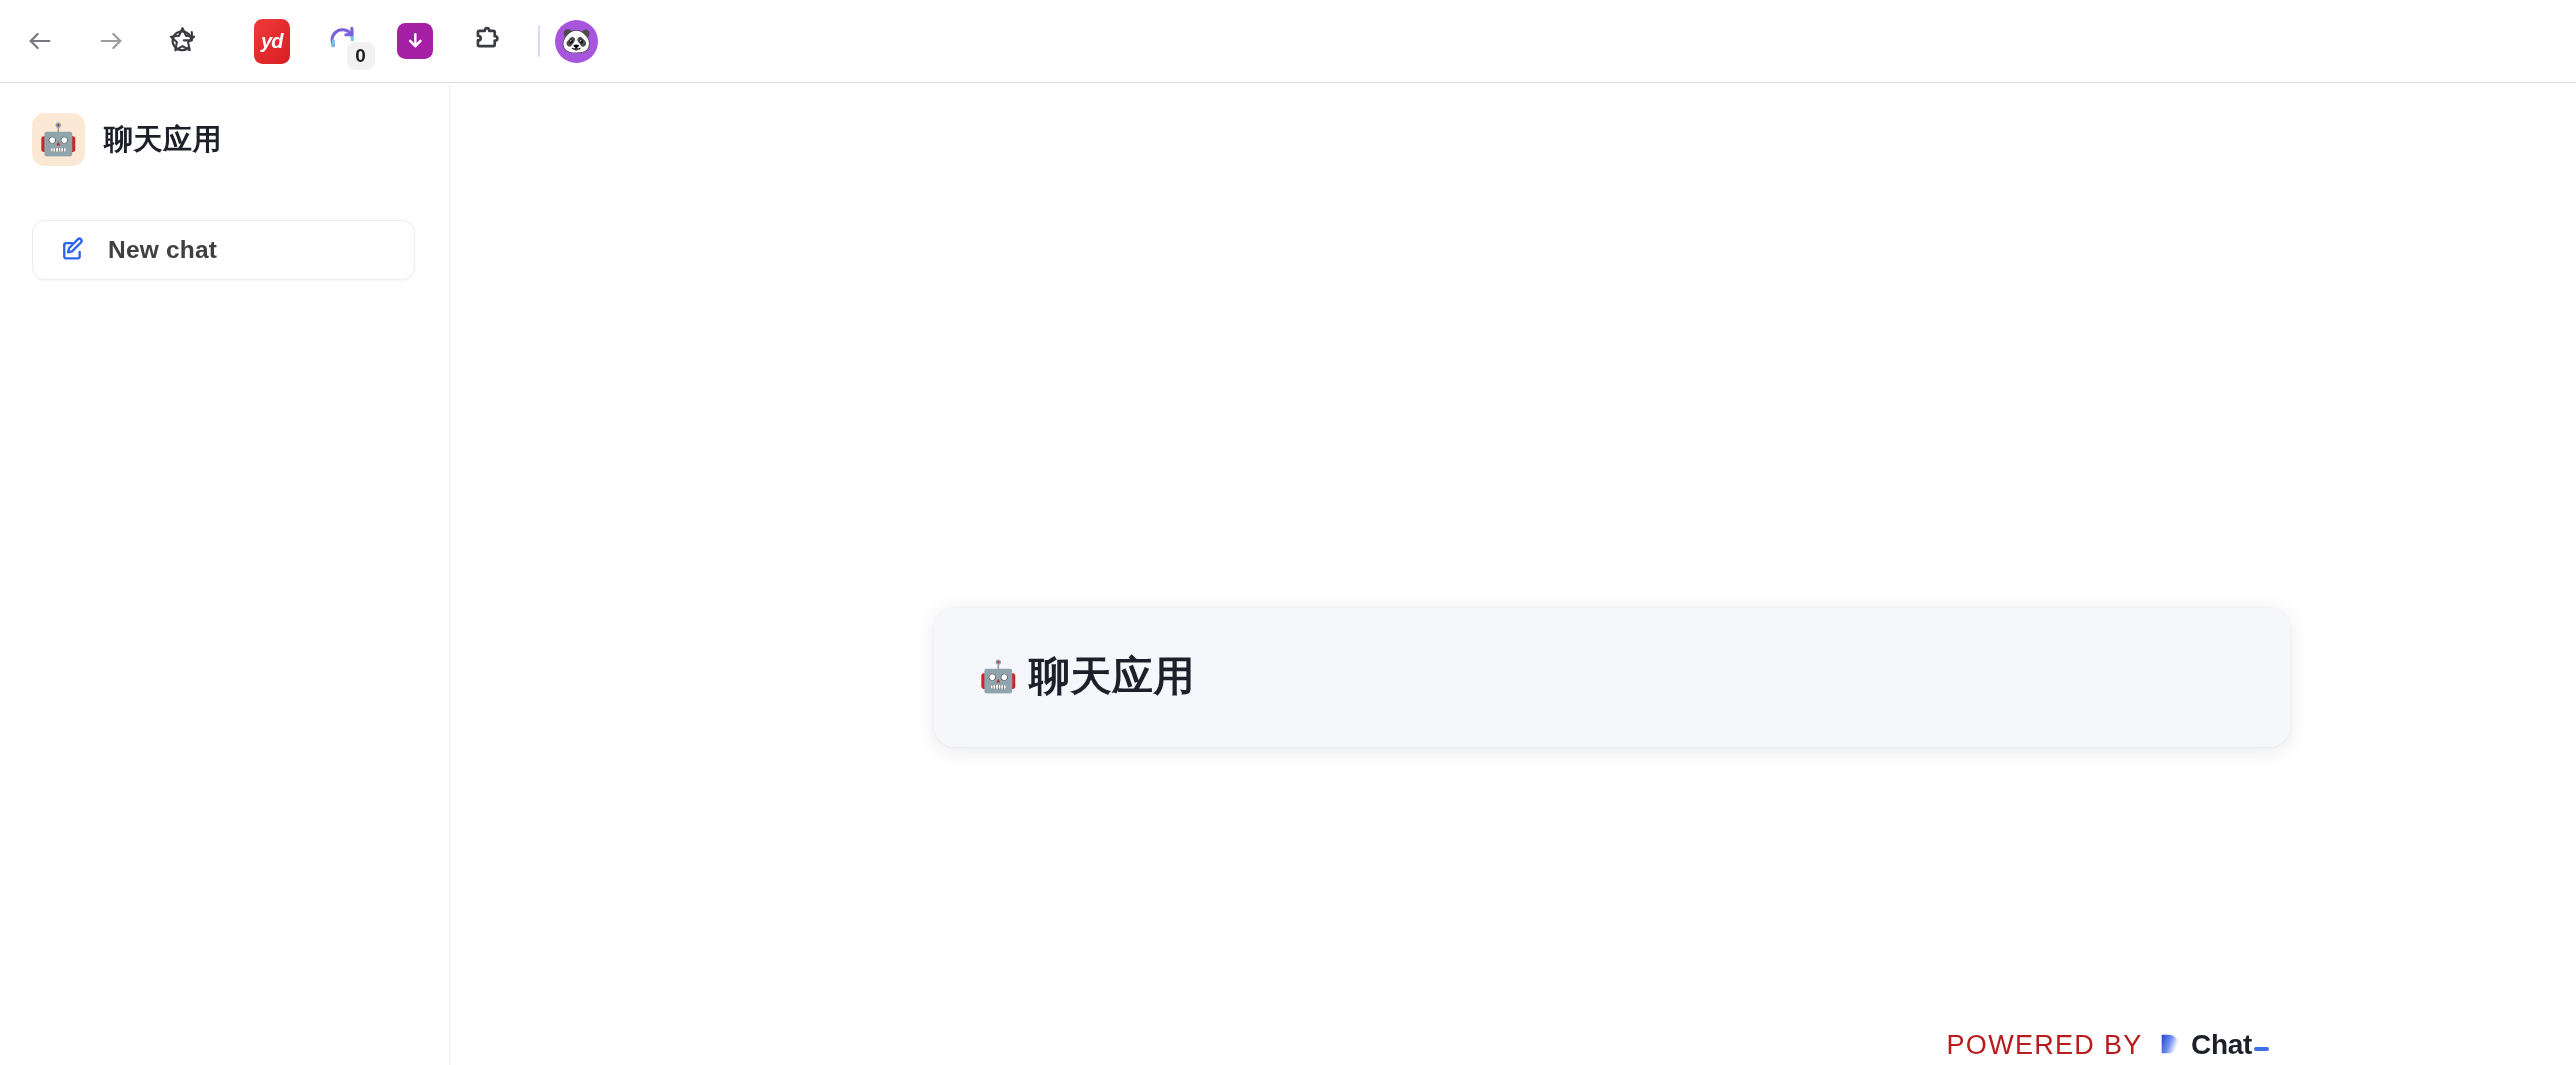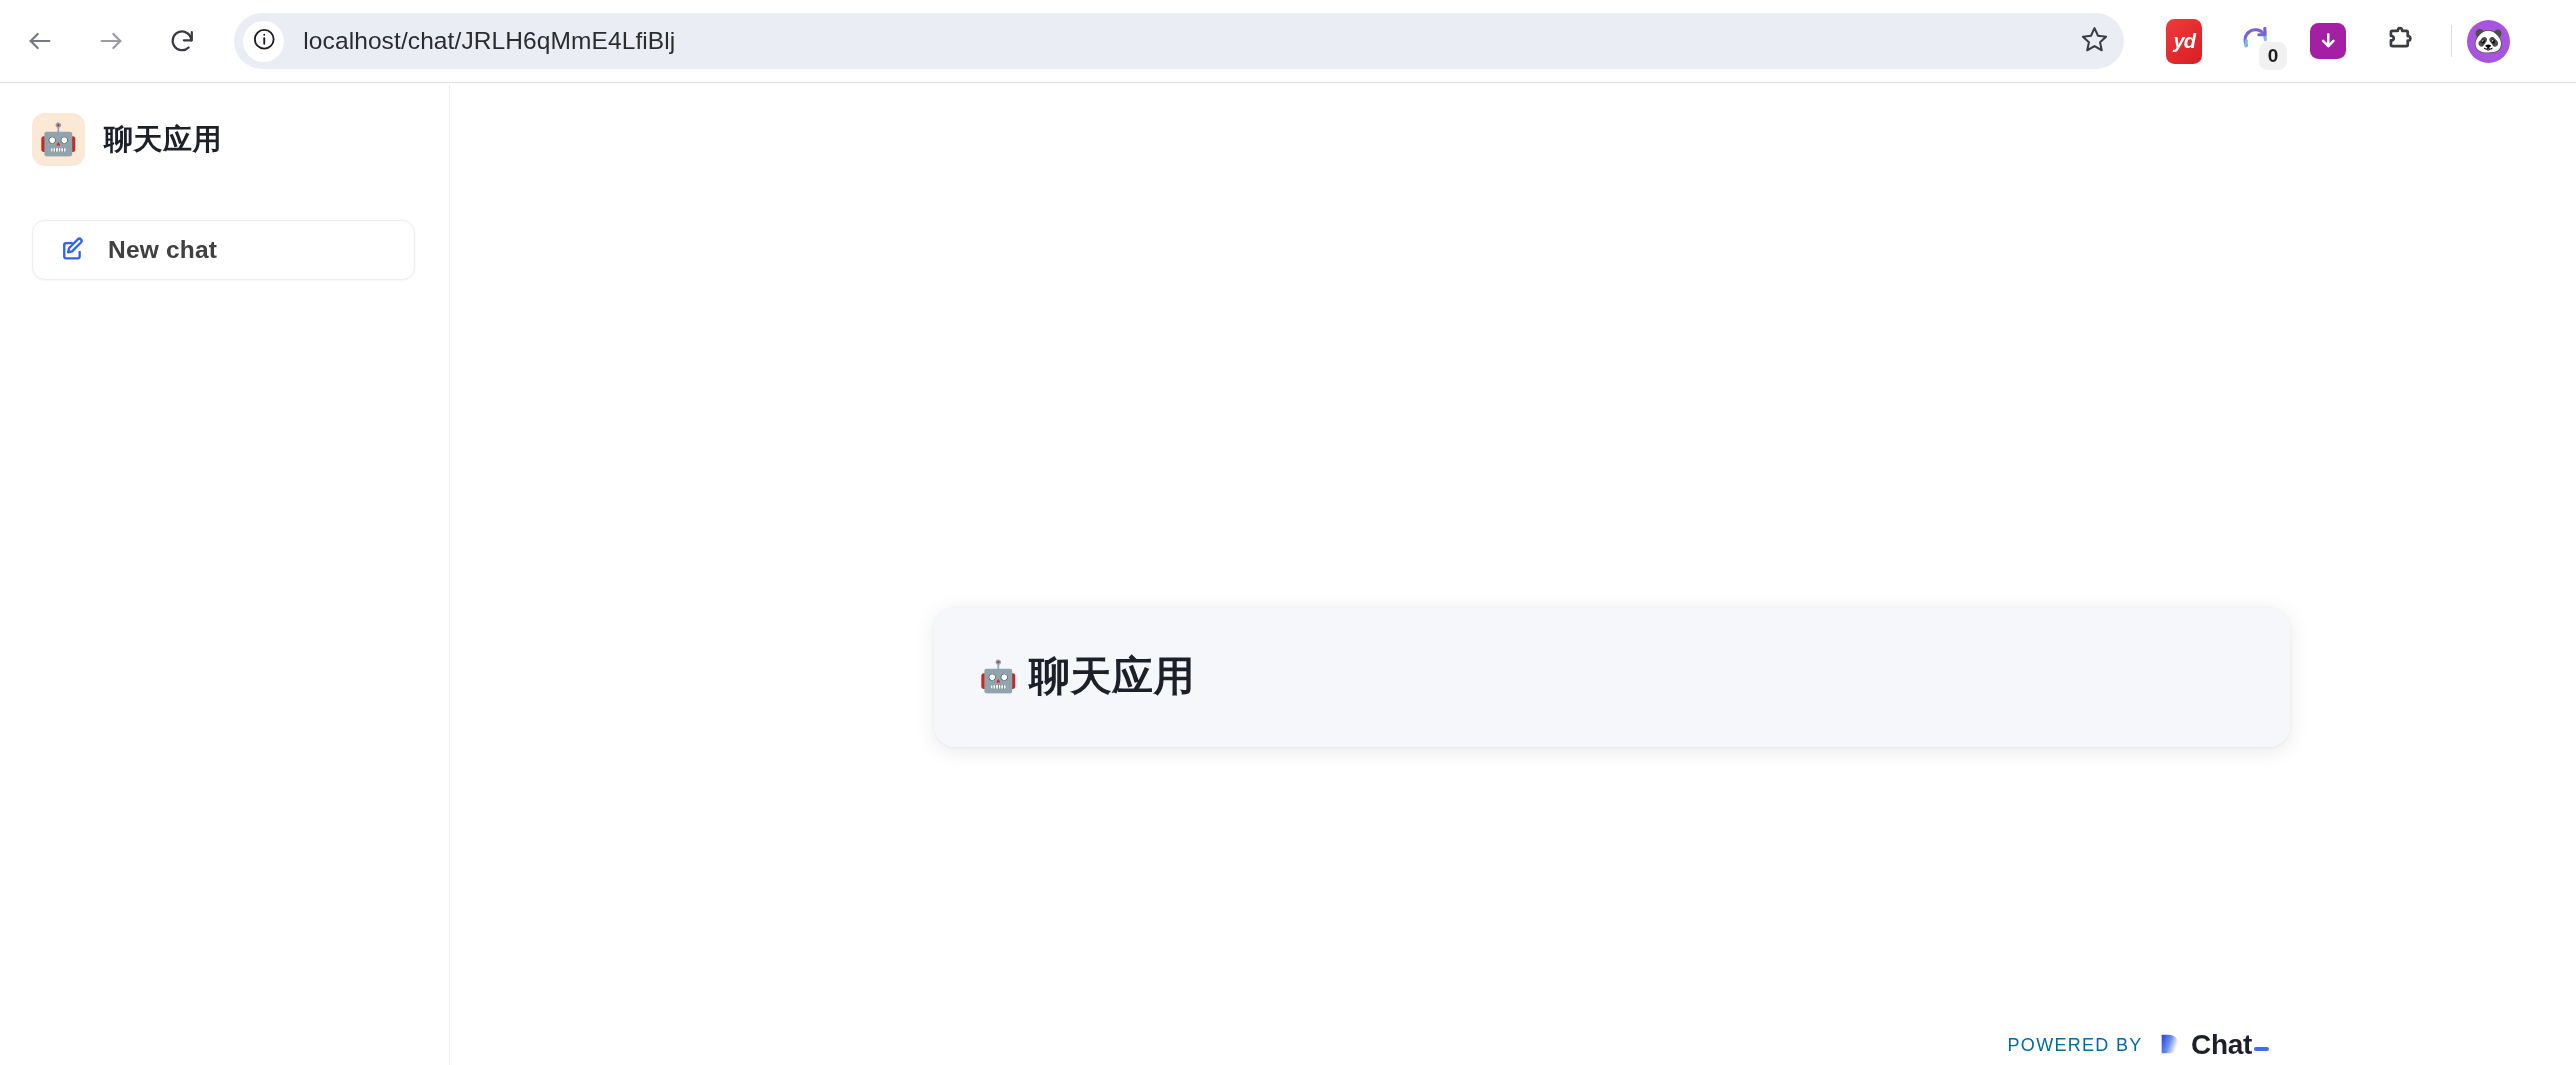--- a/index.html
+++ b/index.html
@@ -289,22 +289,22 @@
 
   
   .powered-by {
     position: absolute;
     right: 307px;
     top: 944px;
     display: flex;
     align-items: center;
   }
   .powered-label {
-    font-size: 18px;
-    color: #0369a1;
+    font-size: 27px;
+    color: #b91c1c;
     letter-spacing: 1.3px;
     font-weight: normal;
   }
   .dify-mark {
     margin-left: 15px;
     display: flex;
     align-items: center;
   }
   .dify-wordmark {
     margin-left: 7.5px;
@@ -349,32 +349,20 @@
 
   <div class="nav-btn nav-reload">
     <span>
       <svg width="28" height="28" viewBox="0 0 24 24" fill="none" stroke="#3b3c41" stroke-width="1.9" stroke-linecap="round" stroke-linejoin="round">
         <path d="M20 11.5a8 8 0 1 0-2.3 6"></path>
         <polyline points="20.4,4.4 20.4,11.4 13.6,11.4"></polyline>
       </svg>
     </span>
   </div>
 
-  <div class="omnibox">
-    <div class="omnibox-info">
-      <span>
-        <svg width="24.5" height="24.5" viewBox="0 0 24 24" fill="none" stroke="#1d1d1f" stroke-width="1.8" stroke-linecap="round">
-          <circle cx="12" cy="12" r="9.2"></circle>
-          <line x1="12" y1="11" x2="12" y2="16.5"></line>
-          <circle cx="12" cy="7.6" r="0.9" fill="#1d1d1f" stroke="none"></circle>
-        </svg>
-      </span>
-    </div>
-    <div class="omnibox-url" title="localhost/chat/JRLH6qMmE4LfiBlj">localhost/chat/JRLH6qMmE4LfiBlj</div>
-  </div>
 
   <div class="star-btn">
     <span>
       <svg width="29" height="29" viewBox="0 0 24 24" fill="none" stroke="#3b3c41" stroke-width="1.7" stroke-linejoin="round">
         <polygon points="12,2.6 14.9,8.9 21.6,9.7 16.6,14.2 18,20.9 12,17.5 6,20.9 7.4,14.2 2.4,9.7 9.1,8.9"></polygon>
       </svg>
     </span>
   </div>
 
   <div class="toolbar-icons">

